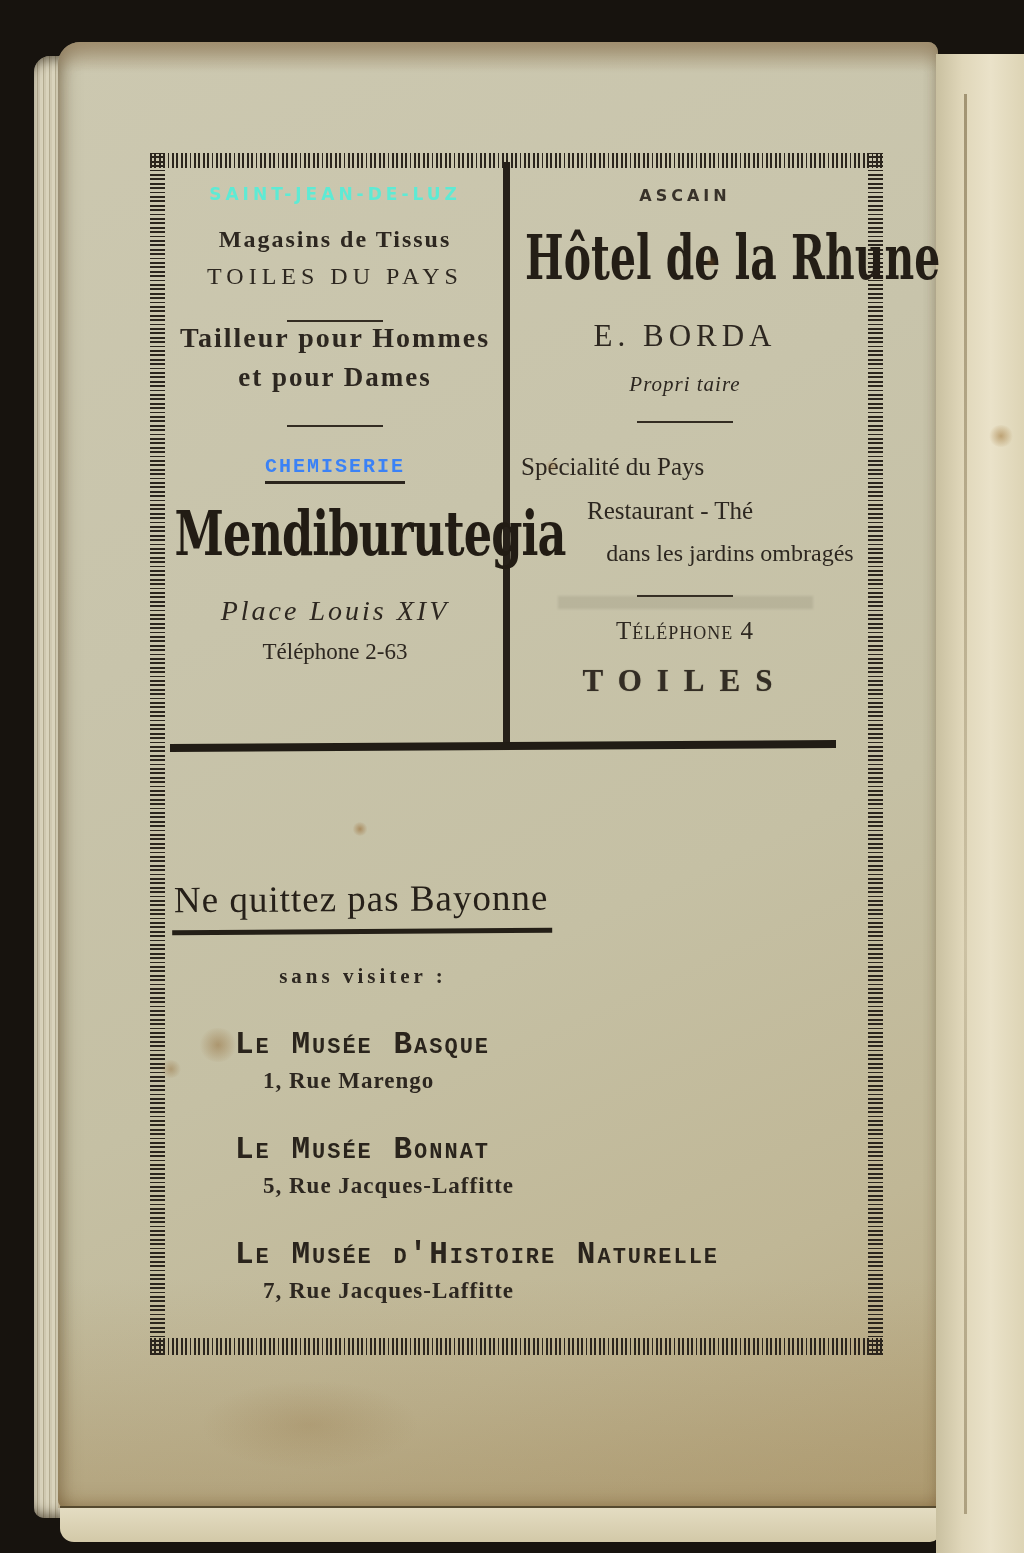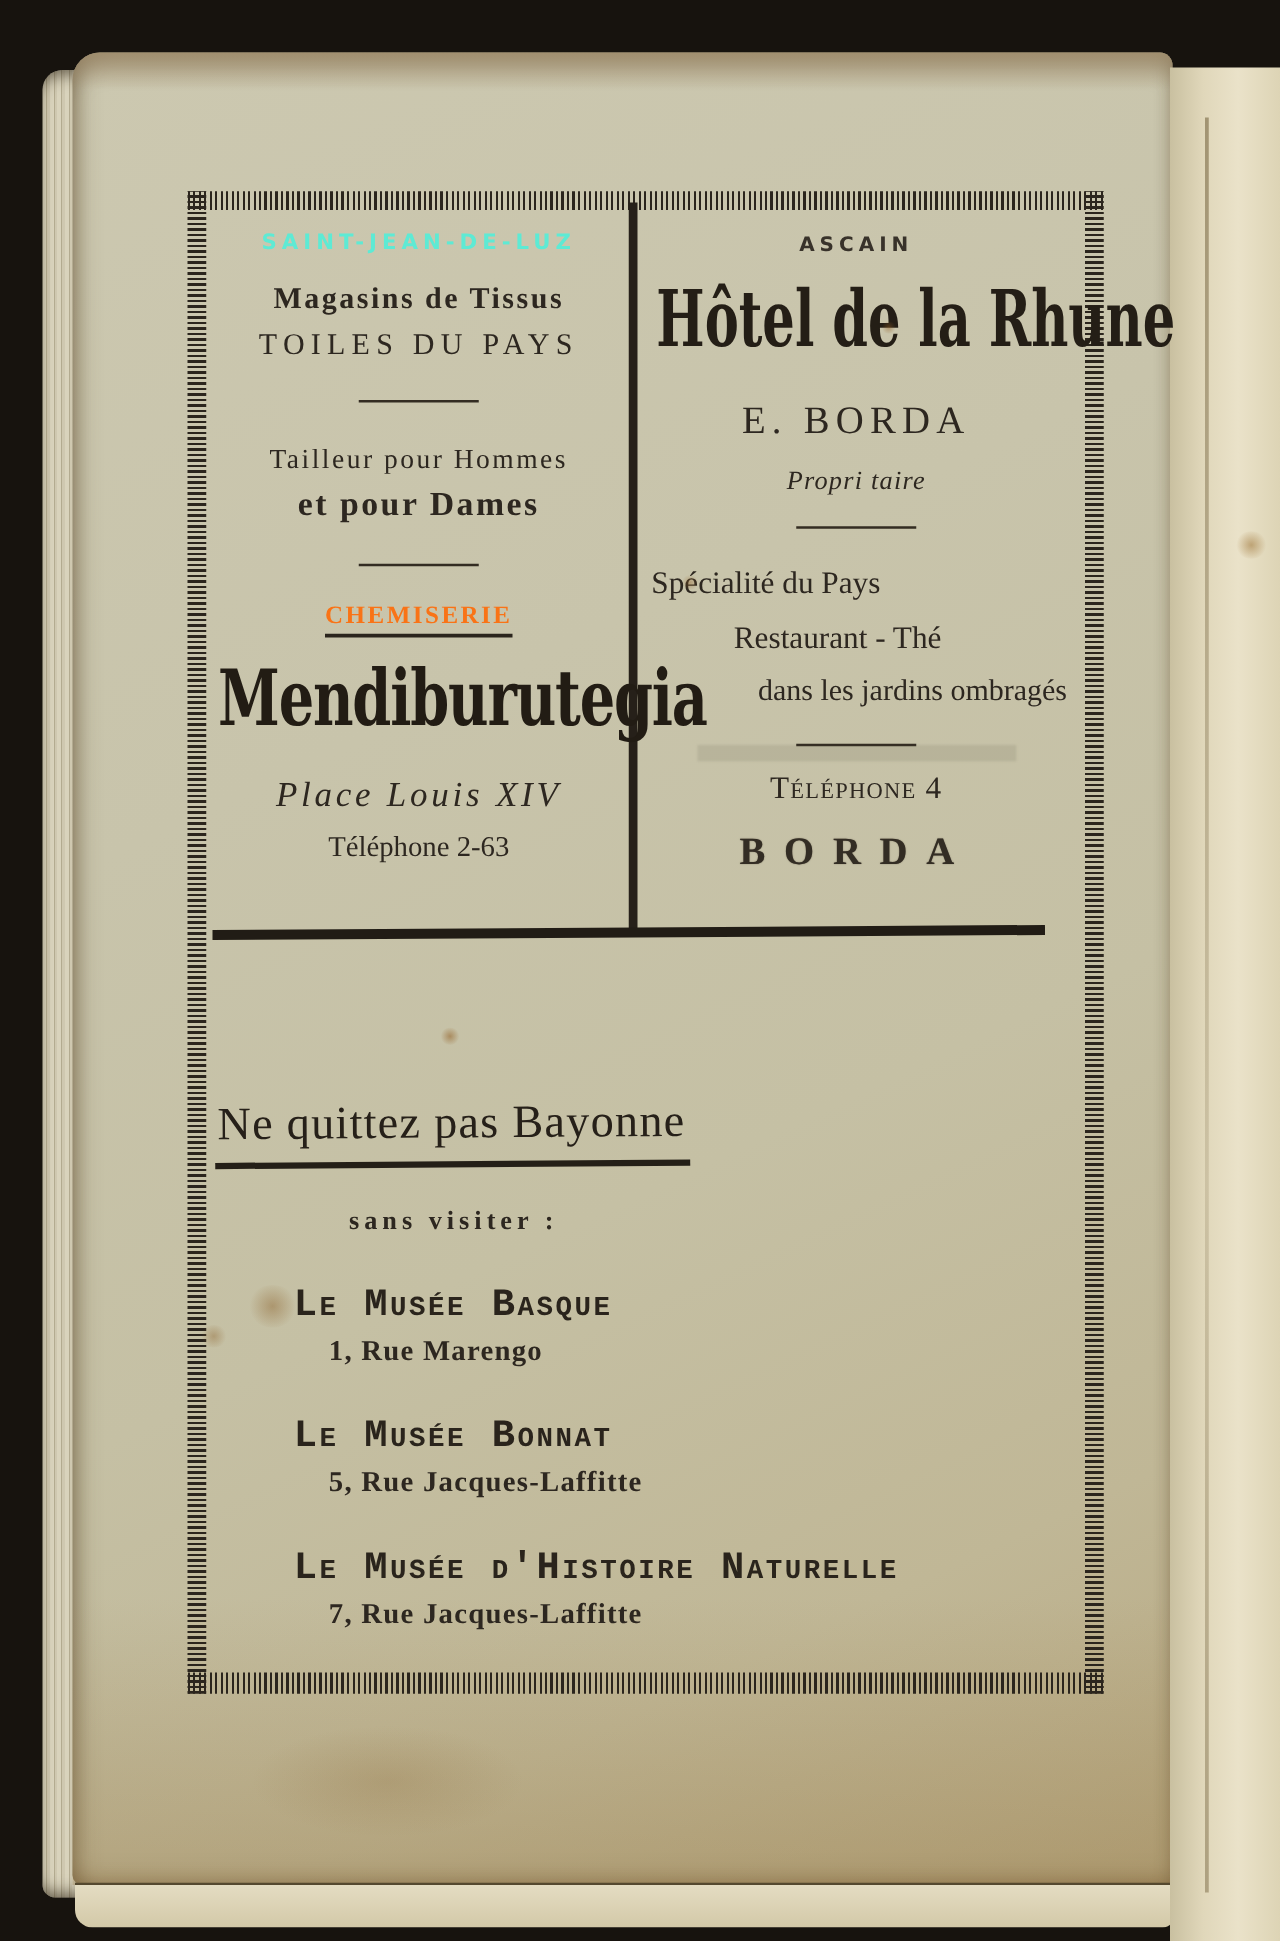--- a/index.html
+++ b/index.html
@@ -60,25 +60,25 @@
   .fr-right{right:0;}
   .col-divider{position:absolute;left:503px;top:162px;width:7px;height:583px;background:#262019;}
   .mid-rule{position:absolute;left:170px;top:742px;width:666px;height:8px;background:#211c15;transform:rotate(-.35deg);}
   .shortrule{width:96px;height:2px;background:#332c22;margin:0 auto;}
   
   .left-col{position:absolute;left:166px;top:168px;width:338px;text-align:center;}
   .lc-city{font-family:"DejaVu Sans",sans-serif;font-weight:bold;font-size:17px;letter-spacing:4px;margin-top:16px;color:#5eead4;}
   .lc-l1{font-size:24px;font-weight:bold;letter-spacing:2px;margin-top:22px;}
   .lc-l2{font-size:24px;letter-spacing:5px;margin-top:10px;}
   .lc-rule1{margin-top:30px;}
-  .lc-l3{font-size:22px;font-weight:normal;letter-spacing:2px;margin-top:32px;}
+  .lc-l3{font-size:28px;font-weight:bold;letter-spacing:2px;}
   .lc-l4{font-size:27px;font-weight:bold;letter-spacing:2px;margin-top:8px;}
   .lc-rule2{margin-top:32px;}
-  .lc-cat{display:inline-block;font-family:Liberation Serif, serif;font-weight:bold;font-size:20px;letter-spacing:2px;
-    border-bottom:3px solid #2b251d;padding-bottom:3px;margin-top:28px;color:#f97316;}
+  .lc-cat{display:inline-block;font-family:Liberation Mono, monospace;font-weight:bold;font-size:20px;letter-spacing:2px;
+    border-bottom:3px solid #2b251d;padding-bottom:3px;margin-top:28px;color:#3b82f6;}
   .lc-name{font-family:"DejaVu Serif",serif;font-weight:bold;font-size:47px;letter-spacing:-1px;
     margin-top:22px;color:#221c14;transform:scale(.95,1.32);transform-origin:center;white-space:nowrap;}
   .lc-addr{font-style:italic;font-size:28px;letter-spacing:3px;margin-top:34px;}
   .lc-tel{font-size:23px;margin-top:12px;}
   
   .right-col{position:absolute;left:513px;top:168px;width:344px;text-align:center;}
   .rc-city{font-family:"DejaVu Sans",sans-serif;font-weight:bold;font-size:16px;letter-spacing:4px;margin-top:18px;color:#38322a;}
   .rc-name{font-family:"DejaVu Serif",serif;font-weight:bold;font-size:44px;letter-spacing:0px;
     margin-top:26px;color:#241e16;transform:scale(.93,1.42);transform-origin:center;white-space:nowrap;}
   .rc-owner{font-size:31px;letter-spacing:5px;margin-top:36px;}
@@ -150,21 +150,21 @@
   <div class="rc-city">ASCAIN</div>
   <div class="rc-name">Hôtel de la Rhune</div>
   <div class="rc-owner">E. BORDA</div>
   <div class="rc-owner-title">Propri taire</div>
   <div class="shortrule rc-rule1"></div>
   <div class="rc-l1">Spécialité du Pays</div>
   <div class="rc-l2">Restaurant - Thé</div>
   <div class="rc-l3">dans les jardins ombragés</div>
   <div class="shortrule rc-rule2"></div>
   <div class="rc-tel">Téléphone 4</div>
-  <div class="rc-garage">BORDA</div>
+  <div class="rc-garage">TOILES</div>
 </div>
 
 <div class="bottom-ad">
   <div><span class="ba-headline">Ne quittez pas Bayonne</span></div>
   <div class="ba-subline">sans visiter :</div>
 
   <div class="museum">
     <div class="museum-name">Le Musée Basque</div>
     <div class="museum-addr">1, Rue Marengo</div>
   </div>

